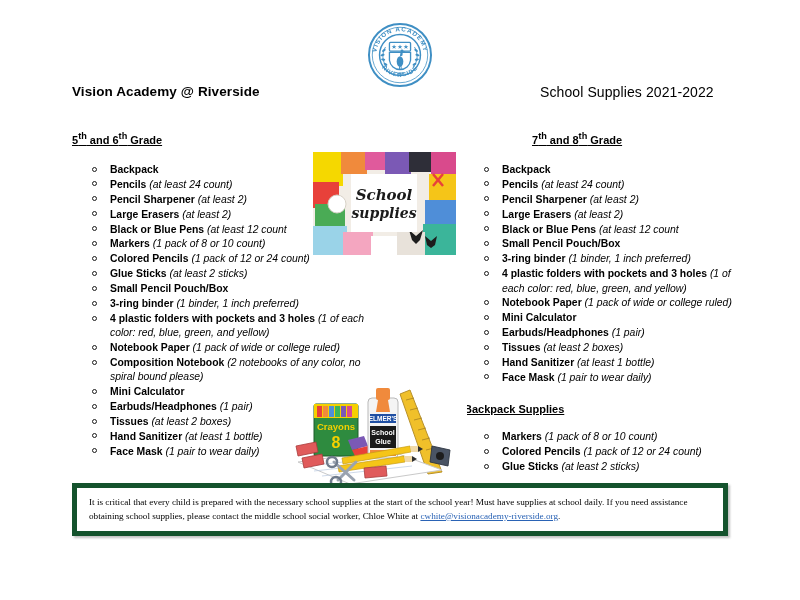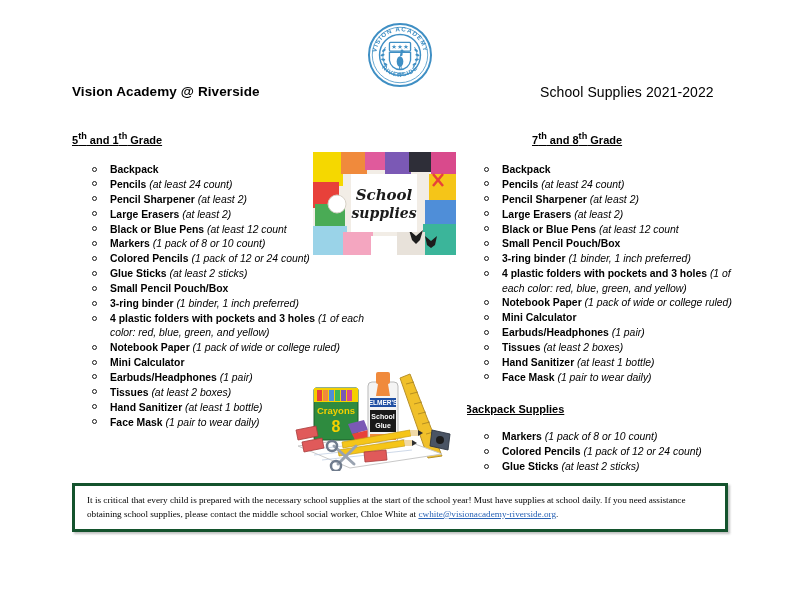--- a/index.html
+++ b/index.html
@@ -114,37 +114,37 @@
     left: 313px;
     top: 152px;
     width: 143px;
     height: 103px;
     overflow: hidden;
     background: #efe9e2;
   }
   .img-supplies-clip {
     position: absolute;
     left: 292px;
-    top: 368px;
+    top: 384px;
     width: 175px;
     height: 103px;
     overflow: hidden;
     background: #bef264;
   }
   .img-supplies-photo svg,
   .img-supplies-clip svg { display: block; }
 
   
   .footer-note {
     position: absolute;
     left: 72px;
     top: 483px;
     width: 656px;
     box-sizing: border-box;
-    border: 3px solid #14532d;
+    border: 5px solid #14532d;
     box-shadow: 2px 2px 2px rgba(120,120,120,0.45);
     background: #ffffff;
     padding: 7px 10px 8px 12px;
   }
   .footer-note p {
     margin: 0;
     font-size: 9.2px;
     line-height: 14px;
     font-family: "Liberation Serif", serif;
     color: #000;
@@ -208,35 +208,36 @@
   </svg>
 </div>
 
 <div class="header-row">
   <div class="school-name">Vision Academy @ Riverside</div>
   <div class="doc-title">School Supplies 2021-2022</div>
 </div>
 
 <div class="col col-left">
   <div class="col-heading">
-    <span>5</span><sup>th</sup><span> and 1</span><sup>th</sup><span> Grade</span>
+    <span>5</span><sup>th</sup><span> and 6</span><sup>th</sup><span> Grade</span>
   </div>
   <ul class="supply-list" id="list-left">
       <li><span class="bullet"></span><span>Backpack</span></li>
       <li><span class="bullet"></span><span>Pencils </span><em>(at least 24 count)</em></li>
       <li><span class="bullet"></span><span>Pencil Sharpener </span><em>(at least 2)</em></li>
       <li><span class="bullet"></span><span>Large Erasers </span><em>(at least 2)</em></li>
       <li><span class="bullet"></span><span>Black or Blue Pens </span><em>(at least 12 count</em></li>
       <li><span class="bullet"></span><span>Markers </span><em>(1 pack of 8 or 10 count)</em></li>
       <li><span class="bullet"></span><span>Colored Pencils </span><em>(1 pack of 12 or 24 count)</em></li>
       <li><span class="bullet"></span><span>Glue Sticks </span><em>(at least 2 sticks)</em></li>
       <li><span class="bullet"></span><span>Small Pencil Pouch/Box</span></li>
       <li><span class="bullet"></span><span>3-ring binder </span><em>(1 binder, 1 inch preferred)</em></li>
       <li><span class="bullet"></span><span>4 plastic folders with pockets and 3 holes </span><em>(1 of each color: red, blue, green, and yellow)</em></li>
       <li><span class="bullet"></span><span>Notebook Paper </span><em>(1 pack of wide or college ruled)</em></li>
+      <li><span class="bullet"></span><span>Composition Notebook </span><em>(2 notebooks of any color, no spiral bound please)</em></li>
       <li><span class="bullet"></span><span>Mini Calculator</span></li>
       <li><span class="bullet"></span><span>Earbuds/Headphones </span><em>(1 pair)</em></li>
       <li><span class="bullet"></span><span>Tissues </span><em>(at least 2 boxes)</em></li>
       <li><span class="bullet"></span><span>Hand Sanitizer </span><em>(at least 1 bottle)</em></li>
       <li><span class="bullet"></span><span>Face Mask </span><em>(1 pair to wear daily)</em></li>
     </ul>
 </div>
 
 <div class="col col-right">
   <div class="col-heading">

